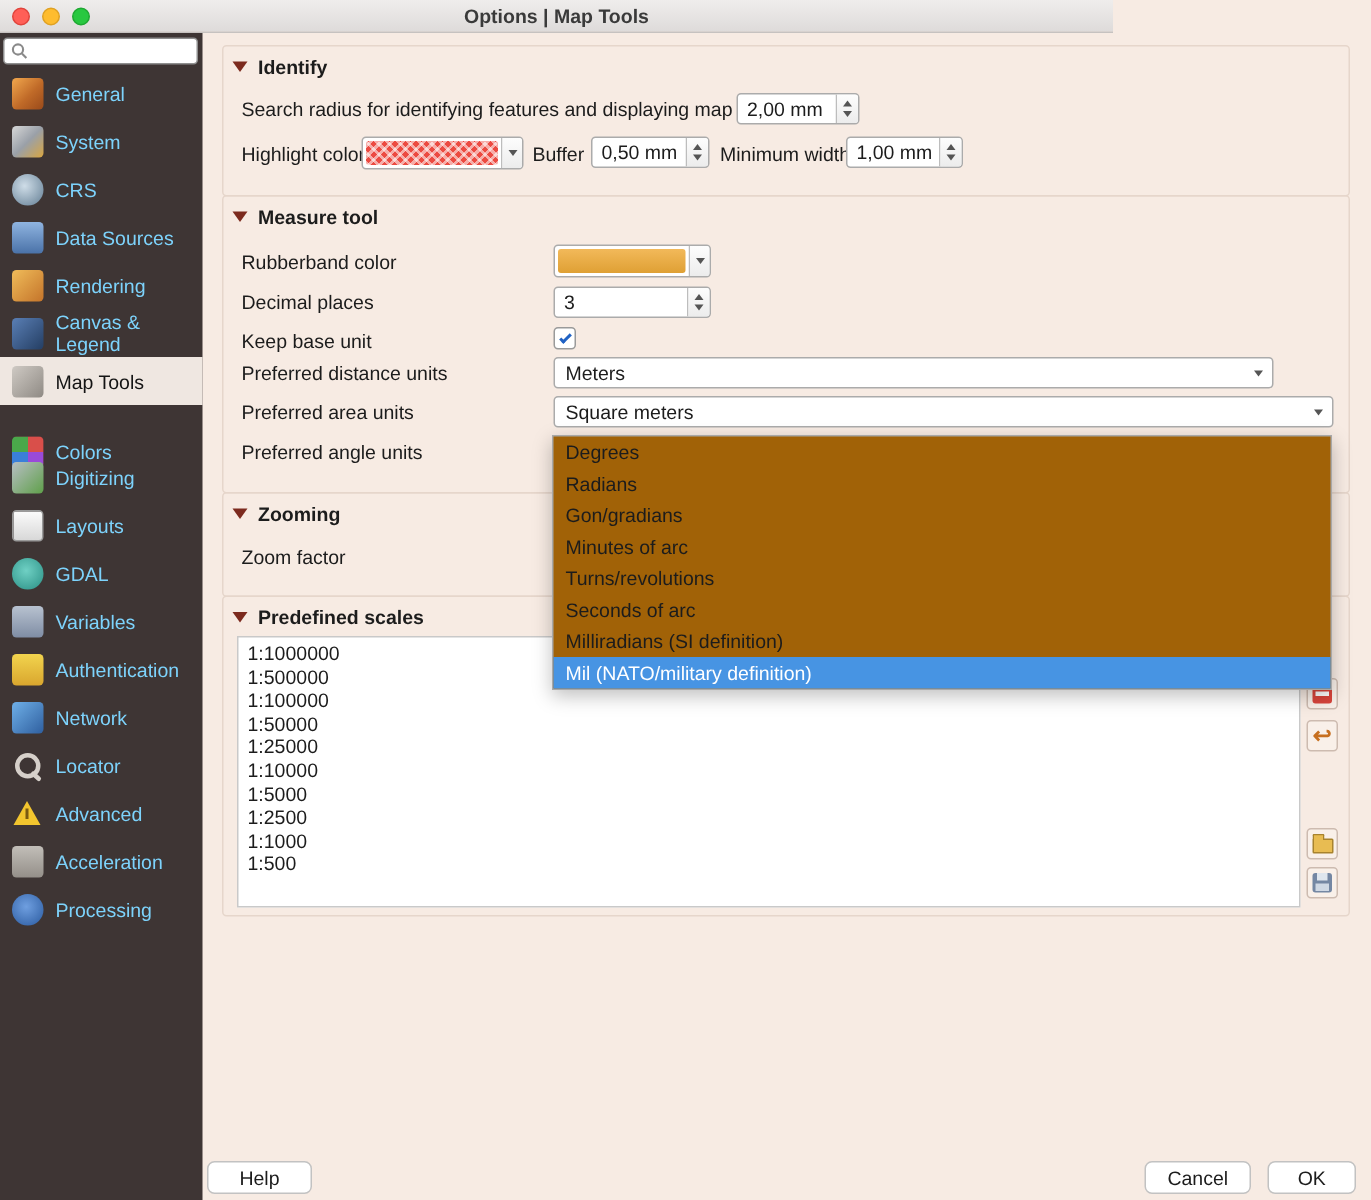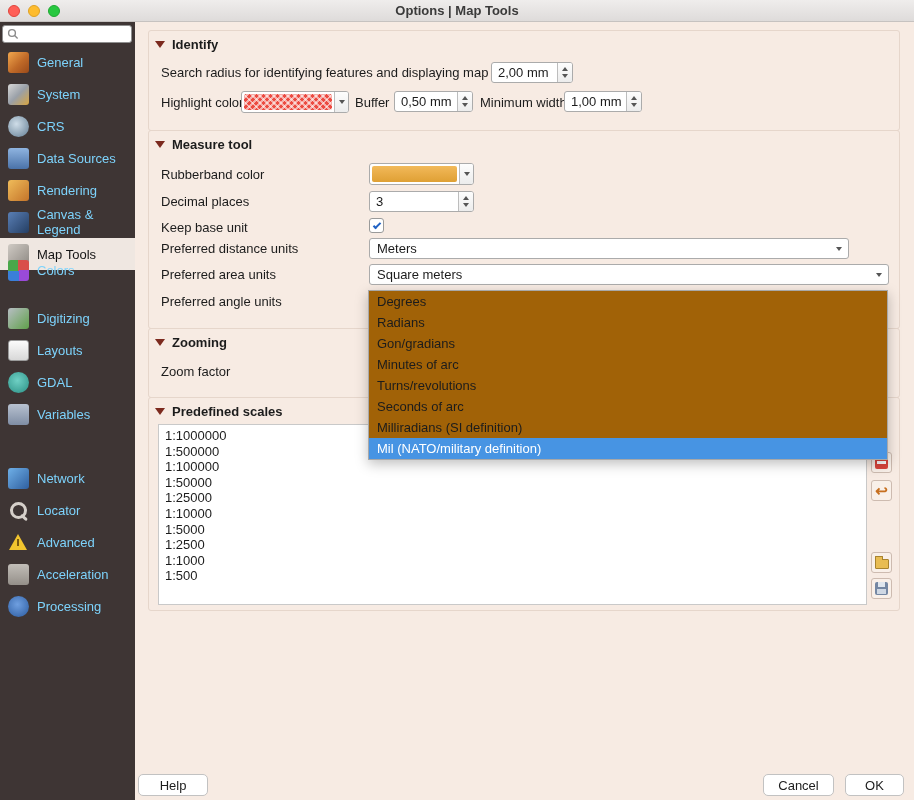--- a/index.html
+++ b/index.html
@@ -1,20 +1,20 @@
 <!DOCTYPE html>
 <html><head>
 <meta charset="utf-8">
 <style>
   * { margin:0; padding:0; box-sizing:border-box; }
   body { font-family:"Liberation Sans", sans-serif; }
   .screen{position:relative;width:914px;height:800px;background:#f7ebe3;font-size:13px;color:#1c1c1c;overflow:hidden;}
 
   
-  .titlebar{position:absolute;left:0;top:0;width:914px;height:22px;background:linear-gradient(#efedec,#dedbda);border-bottom:1px solid #c6c2c0;z-index:5;}
+  .titlebar{position:absolute;left:0;top:0;width:742px;height:22px;background:linear-gradient(#efedec,#dedbda);border-bottom:1px solid #c6c2c0;z-index:5;}
   .tl{position:absolute;top:5px;width:12px;height:12px;border-radius:50%;}
   .tl-close{left:8px;background:#ff5f57;border:1px solid #e0443c;}
   .tl-min{left:28px;background:#febc2e;border:1px solid #dfa123;}
   .tl-max{left:48px;background:#28c840;border:1px solid #1fa832;}
   .win-title{position:absolute;left:0;right:0;top:3px;text-align:center;color:#3a3a3a;font-weight:600;font-size:13px;}
 
   
   .sidebar{position:absolute;left:0;top:22px;width:135px;height:778px;background:#3e3534;z-index:4;}
   .search{position:absolute;left:2px;top:3px;width:130px;height:18px;background:#fff;border:1px solid #8f8f8f;border-radius:3px;display:flex;align-items:center;padding:0 4px;}
   .search input{border:none;outline:none;width:100px;font-size:12px;background:transparent;font-family:"Liberation Sans",sans-serif;}
@@ -129,39 +129,43 @@
         <span>Rendering</span>
       </div>
     <div class="side-item" style="top:184px;">
         <span class="si ic-canvas"></span>
         <span>Canvas &amp; Legend</span>
       </div>
     <div class="side-item selected" style="top:216px;">
         <span class="si ic-maptools"></span>
         <span>Map Tools</span>
       </div>
-    <div class="side-item" style="top:232px;">
+    <div class="side-item" style="top:263px;">
         <span class="si ic-colors"></span>
         <span>Colors</span>
       </div>
     <div class="side-item" style="top:280px;">
         <span class="si ic-digitizing"></span>
         <span>Digitizing</span>
       </div>
     <div class="side-item" style="top:312px;">
         <span class="si ic-layouts"></span>
         <span>Layouts</span>
       </div>
     <div class="side-item" style="top:344px;">
         <span class="si ic-gdal"></span>
         <span>GDAL</span>
       </div>
     <div class="side-item" style="top:376px;">
         <span class="si ic-variables"></span>
         <span>Variables</span>
+      </div>
+    <div class="side-item" style="top:408px;">
+        <span class="si ic-auth"></span>
+        <span>Authentication</span>
       </div>
     <div class="side-item" style="top:440px;">
         <span class="si ic-network"></span>
         <span>Network</span>
       </div>
     <div class="side-item" style="top:472px;">
         <span class="si ic-locator"></span>
         <span>Locator</span>
       </div>
     <div class="side-item" style="top:504px;">

